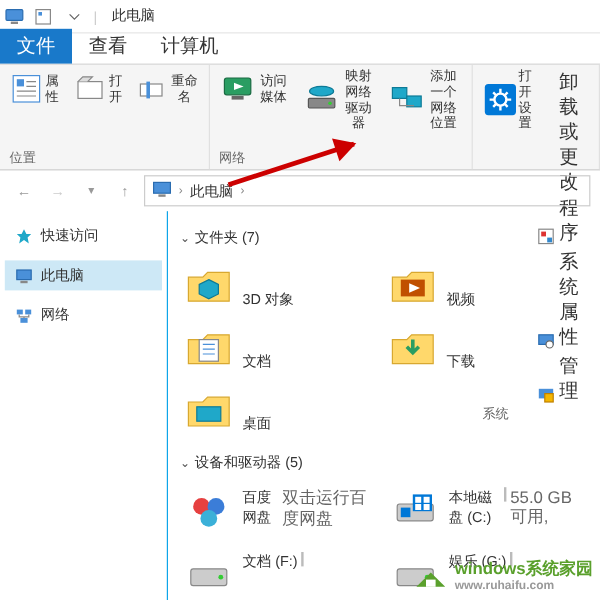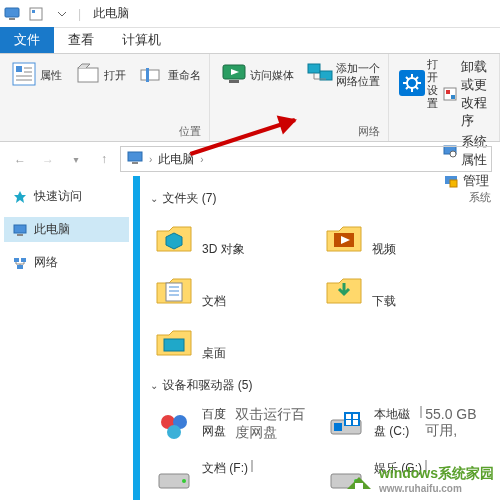--- a/index.html
+++ b/index.html
@@ -4,42 +4,42 @@
 <style>
 * { margin: 0; padding: 0; box-sizing: border-box; font-family: "Microsoft YaHei", "Segoe UI", sans-serif; }
 body { width: 500px; height: 500px; background: #fff; overflow: hidden; position: relative; font-size: 12px; }
 
 .titlebar { height: 28px; background: #fff; display: flex; align-items: center; padding: 0 4px; border-bottom: 1px solid #e0e0e0; }
 .titlebar .tb-icon { width: 16px; height: 16px; margin-right: 4px; display: flex; align-items: center; justify-content: center; }
 .titlebar .qat { display: flex; gap: 6px; margin-left: 4px; }
 .titlebar .title { margin-left: 8px; font-size: 12px; color: #333; }
 
 .tabs { height: 26px; background: #fff; display: flex; align-items: flex-end; border-bottom: 1px solid #d0d0d0; }
-.tab { padding: 4px 14px; font-size: 13px; color: #333; cursor: pointer; }
+.tab { padding: 4px 14px; font-size: 16px; color: #333; cursor: pointer; }
 .tab.active { background: #1979ca; color: #fff; }
 
 .ribbon { height: 88px; background: #f5f5f5; display: flex; border-bottom: 1px solid #d0d0d0; }
 .ribbon-group { display: flex; flex-direction: column; justify-content: space-between; border-right: 1px solid #e0e0e0; padding: 4px 8px 2px; }
 .ribbon-group .group-content { display: flex; gap: 10px; align-items: flex-start; flex: 1; }
-.ribbon-group .group-label { text-align: right; font-size: 11px; color: #666; }
+.ribbon-group .group-label { text-align: left; font-size: 11px; color: #666; }
 .ribbon-btn { display: flex; flex-direction: row; align-items: center; justify-content: flex-start; cursor: pointer; min-width: 36px; }
 .ribbon-btn .ricon { width: 32px; height: 32px; display: flex; align-items: center; justify-content: center; margin-bottom: 2px; }
 .ribbon-btn .rlabel { font-size: 11px; color: #333; text-align: center; line-height: 13px; white-space: pre-line; }
 .ribbon-list { display: flex; flex-direction: column; gap: 3px; }
-.ribbon-list-item { display: flex; align-items: center; gap: 4px; font-size: 13px; color: #333; cursor: pointer; }
+.ribbon-list-item { display: flex; align-items: flex-end; gap: 4px; font-size: 16px; color: #333; cursor: pointer; }
 .rl-icon { width: 16px; height: 16px; display: flex; align-items: center; justify-content: center; }
 
 .addressbar { height: 34px; display: flex; align-items: center; padding: 4px 8px; gap: 4px; }
 .nav-btn { width: 24px; height: 24px; display: flex; align-items: center; justify-content: center; color: #999; cursor: pointer; }
 .addr-box { flex: 1; height: 26px; border: 1px solid #ccc; display: flex; align-items: center; padding: 0 6px; gap: 6px; }
 .addr-seg { font-size: 12px; color: #333; }
 .addr-chev { color: #888; font-size: 10px; }
 
 .body { display: flex; height: calc(100% - 28px - 26px - 88px - 34px); }
-.sidebar { width: 140px; border-right: 7px solid #0ea5e9; padding: 8px 4px; }
+.sidebar { width: 140px; border-right: 1px solid #0ea5e9; padding: 8px 4px; }
 .side-item { display: flex; align-items: center; gap: 6px; padding: 4px 8px; font-size: 12px; color: #333; cursor: pointer; }
 .side-item.active { background: #cde8f6; }
 .side-icon { width: 16px; height: 16px; display: flex; align-items: center; justify-content: center; }
 
 .main { flex: 1; padding: 8px 10px; overflow: hidden; }
 .section-header { display: flex; align-items: center; gap: 4px; font-size: 12px; color: #333; margin: 6px 0 8px; cursor: pointer; }
 .chev { color: #555; font-size: 10px; }
 
 .folders { display: flex; flex-wrap: wrap; gap: 4px 10px; }
 .folder-item { width: 160px; display: flex; align-items: center; gap: 8px; padding: 4px; cursor: pointer; }
@@ -138,20 +138,31 @@
               <rect x="4" y="6" width="22" height="14" rx="2" fill="#2a9d62" stroke="#1a6b42"></rect>
               <rect x="10" y="21" width="10" height="3" fill="#666"></rect>
               <polygon points="12,10 20,13 12,16" fill="#fff"></polygon>
             </svg>
           </div>
         <div class="rlabel">访问媒体</div>
       </div>
       <div class="ribbon-btn">
         <div class="ricon">
             <svg width="30" height="30" viewBox="0 0 30 30">
+              <rect x="4" y="14" width="22" height="8" rx="1" fill="#888" stroke="#555"></rect>
+              <circle cx="22" cy="18" r="1.5" fill="#3c3"></circle>
+              <ellipse cx="15" cy="8" rx="10" ry="4" fill="#1fa8c9" stroke="#0d7a96"></ellipse>
+            </svg>
+          </div>
+        <div class="rlabel">映射网络
+驱动器</div>
+      </div>
+      <div class="ribbon-btn">
+        <div class="ricon">
+            <svg width="30" height="30" viewBox="0 0 30 30">
               <rect x="3" y="5" width="12" height="9" fill="#1fa8c9" stroke="#0d7a96"></rect>
               <rect x="15" y="12" width="12" height="9" fill="#1fa8c9" stroke="#0d7a96"></rect>
               <path d="M9 14 v6 h12" stroke="#888" fill="none"></path>
             </svg>
           </div>
         <div class="rlabel">添加一个
 网络位置</div>
       </div>
     </div>
     <div class="group-label">网络</div>

